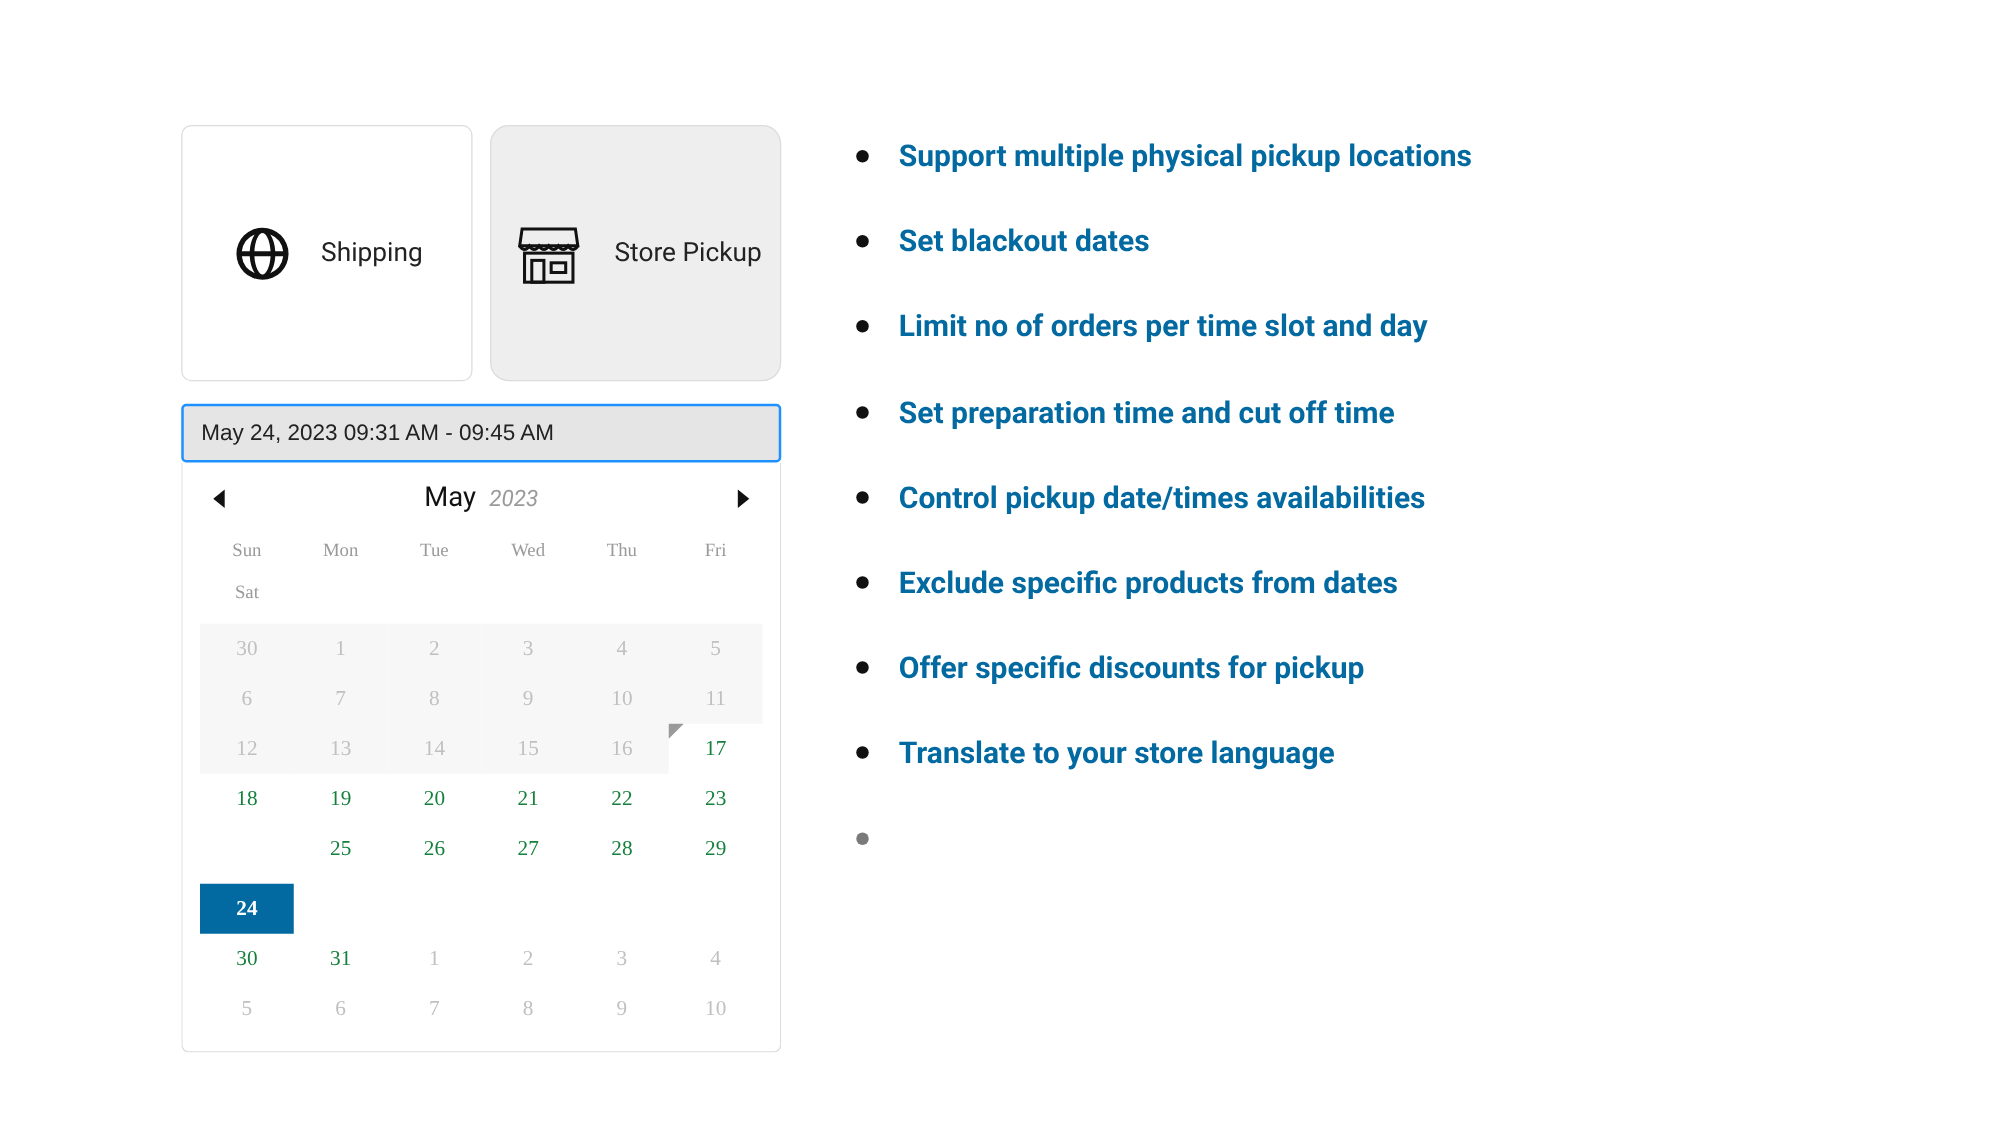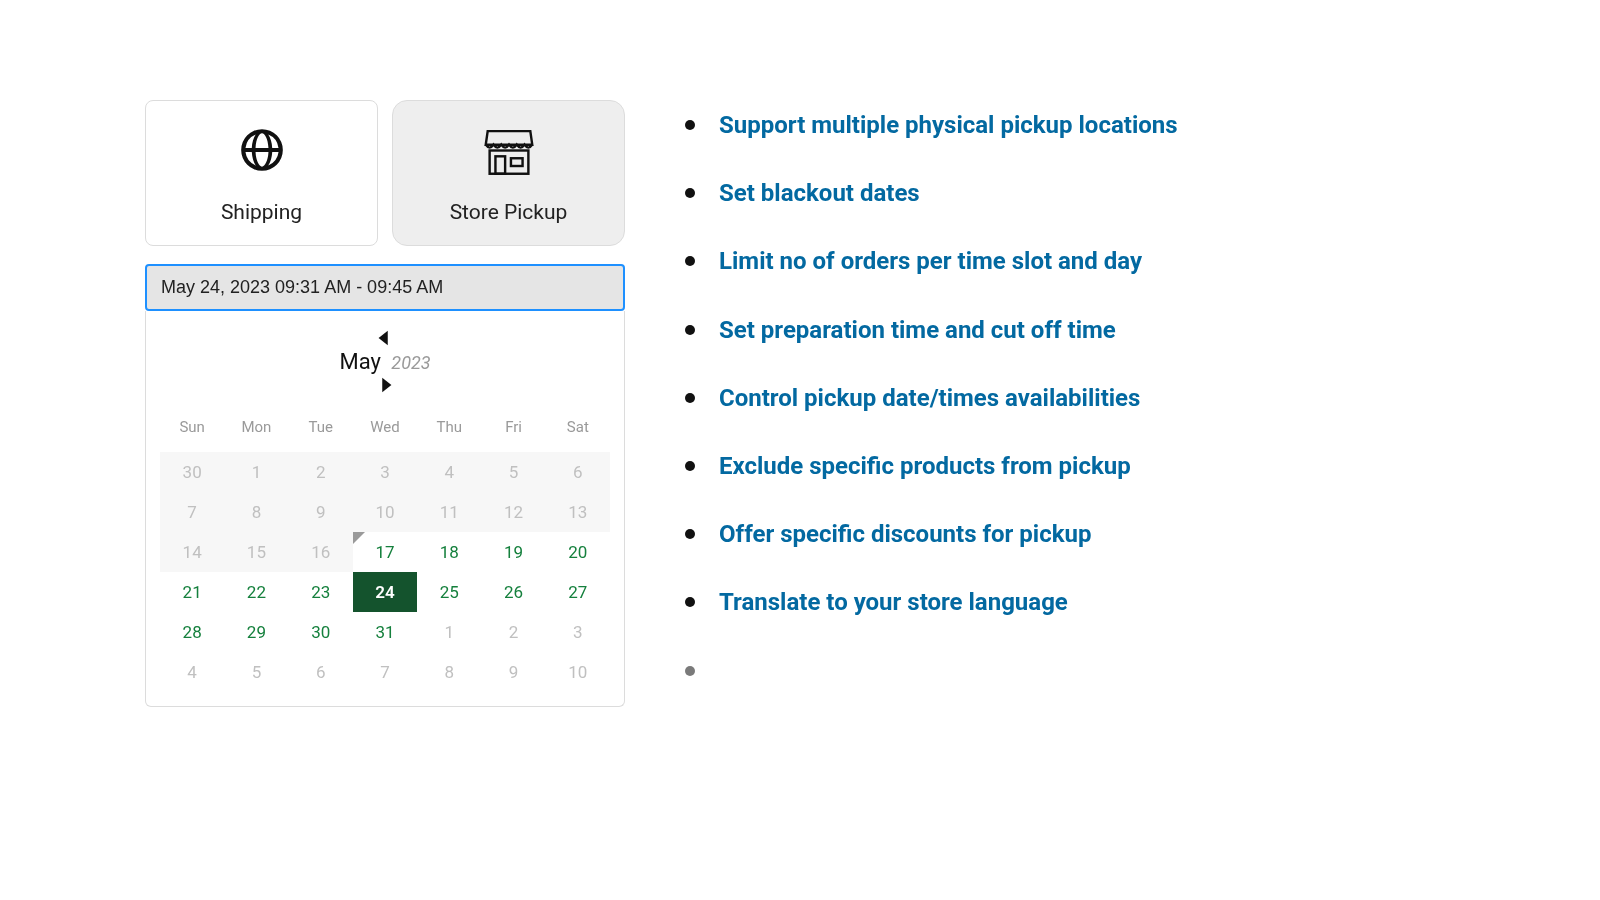--- a/index.html
+++ b/index.html
@@ -20,23 +20,23 @@
     }
     .delivery-tabs {
       display: flex;
       gap: 14px;
       margin-bottom: 18px;
     }
     .delivery-card {
       flex: 1;
       border: 1px solid #dcdcdc;
       border-radius: 8px;
-      height: 146px;
-      display: flex;
-      flex-direction: column;
+      height: 205px;
+      display: flex;
+      flex-direction: row;
       align-items: center;
       justify-content: center;
       gap: 22px;
       cursor: pointer;
       background: #ffffff;
     }
     .delivery-card.active {
       background: #eeeeee;
       border-radius: 15px;
     }
@@ -65,41 +65,41 @@
       border: 1px solid #dcdcdc;
       border-top: none;
       border-radius: 0 0 6px 6px;
       padding: 10px 14px 14px;
     }
     .cal-header {
       display: flex;
       align-items: center;
       justify-content: space-between;
       padding: 6px;
-      flex-direction: column;
     }
     .cal-nav {
       width: 22px;
       height: 22px;
       cursor: pointer;
     }
     .cal-title {
       font-size: 22px;
       color: #111;
     }
     .cal-title .year {
       font-size: 18px;
       color: #9a9a9a;
       font-style: italic;
       margin-left: 5px;
     }
     .cal-grid {
       display: grid;
-      grid-template-columns: repeat(7, 1fr);
+      grid-template-columns: repeat(6, 1fr);
       margin-top: 8px;
+      font-family: Liberation Serif, serif;
     }
     .cal-dow {
       text-align: center;
       font-size: 15px;
       color: #9a9a9a;
       padding: 8px 0;
     }
     .cal-day {
       text-align: center;
       font-size: 17px;
@@ -119,23 +119,24 @@
       cursor: default;
     }
     .cal-day.today-corner::before {
       content: "";
       position: absolute;
       top: 0; left: 0;
       border-top: 12px solid #9a9a9a;
       border-right: 12px solid transparent;
     }
     .cal-day.selected {
-      background: #14532d;
+      background: #0369a1;
       color: #fff;
       font-weight: 600;
+      margin-top: 48px;
     }
     
     .right {
       flex: 1;
       padding-top: 10px;
     }
     .features {
       list-style: none;
     }
     .features li {
@@ -277,21 +278,21 @@
       <li>
         <span class="bullet"></span>
         <span>Set preparation time and cut off time</span>
       </li>
       <li>
         <span class="bullet"></span>
         <span>Control pickup date/times availabilities</span>
       </li>
       <li>
         <span class="bullet"></span>
-        <span>Exclude specific products from pickup</span>
+        <span>Exclude specific products from dates</span>
       </li>
       <li>
         <span class="bullet"></span>
         <span>Offer specific discounts for pickup</span>
       </li>
       <li>
         <span class="bullet"></span>
         <span>Translate to your store language</span>
       </li>
       <li class="dim">

